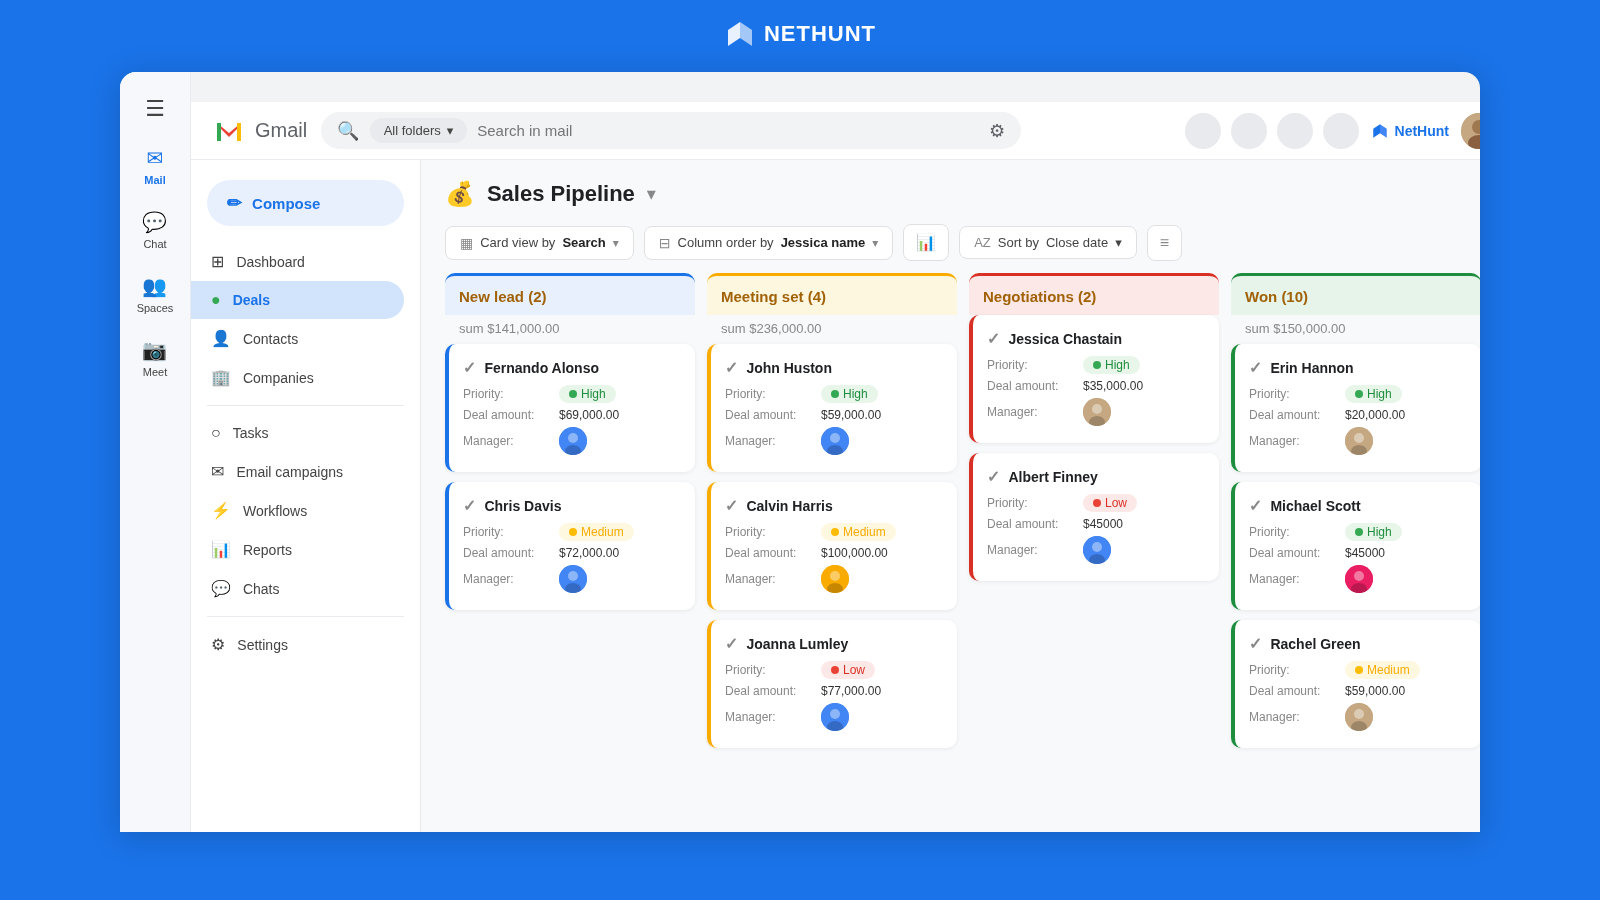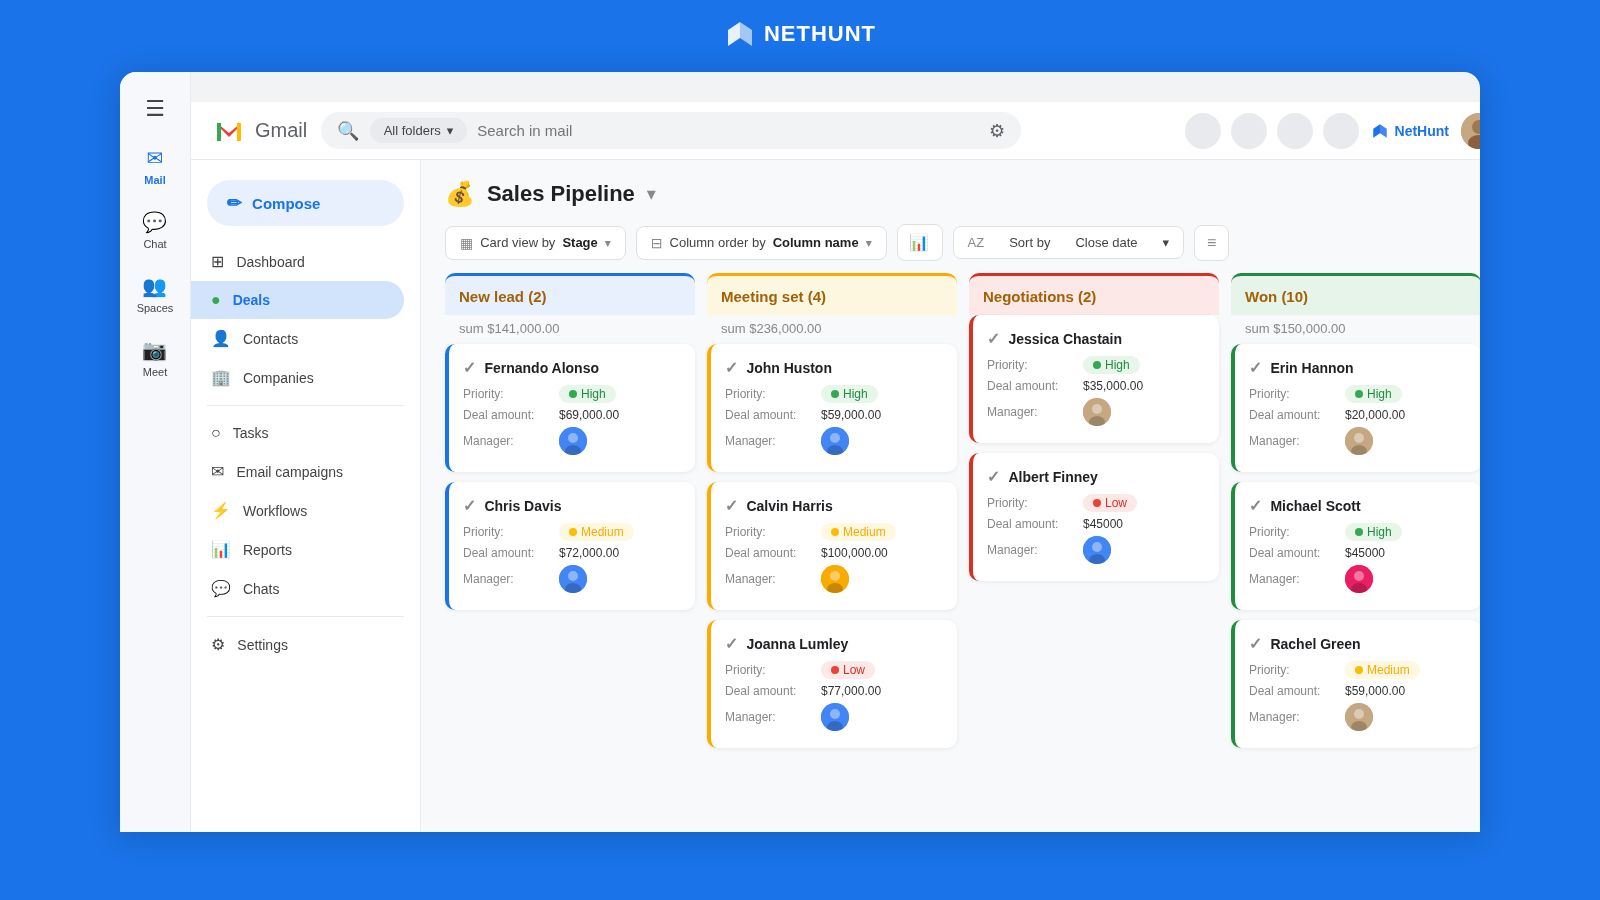--- a/index.html
+++ b/index.html
@@ -251,21 +251,21 @@
       border: 1px solid #e0e0e0;
       border-radius: 8px;
       padding: 8px 12px;
       font-size: 16px;
       color: #888;
       cursor: pointer;
     }
     .toolbar-sort-btn {
       display: flex;
       align-items: center;
-      gap: 25px;
+      gap: 7px;
       background: white;
       border: 1px solid #e0e0e0;
       border-radius: 8px;
       padding: 8px 14px;
       font-size: 13px;
       color: #444;
       cursor: pointer;
     }
 
     
@@ -519,27 +519,27 @@
         <div class="pipeline-header">
           <span class="pipeline-icon">💰</span>
           <span class="pipeline-title">Sales Pipeline</span>
           <span class="pipeline-dropdown">▾</span>
         </div>
 
         <div class="toolbar">
           <button class="toolbar-btn">
             <span class="tb-icon">▦</span>
             <span>Card view by</span>
-            <span class="tb-bold">Stage</span>
+            <span class="tb-bold">Search</span>
             <span class="chevron">▾</span>
           </button>
           <button class="toolbar-btn">
             <span class="tb-icon">⊟</span>
             <span>Column order by</span>
-            <span class="tb-bold">Column name</span>
+            <span class="tb-bold">Jessica name</span>
             <span class="chevron">▾</span>
           </button>
           <button class="toolbar-icon-btn">📊</button>
           <button class="toolbar-sort-btn">
             <span style="font-size:13px;color:#888;">AZ</span>
             <span>Sort by</span>
             <span class="tb-bold">Close date</span>
             <span class="chevron">▾</span>
           </button>
           <button class="toolbar-icon-btn">≡</button>

